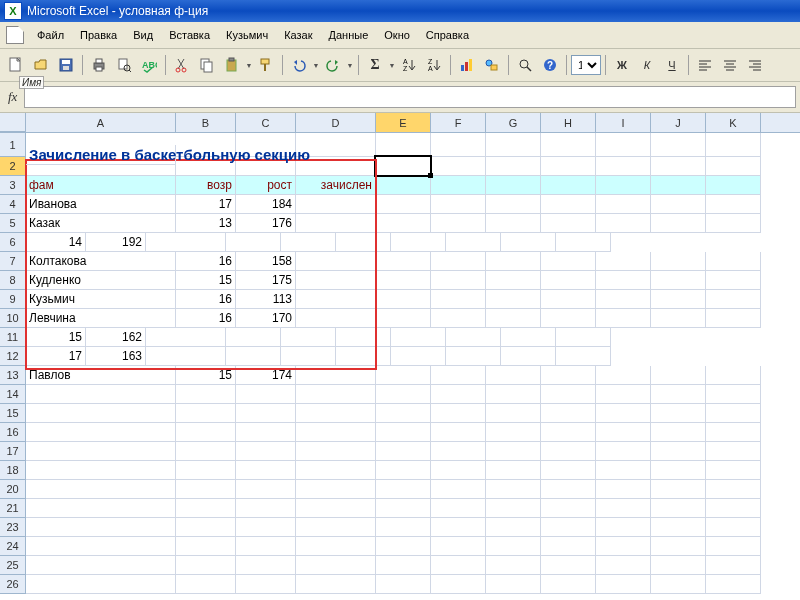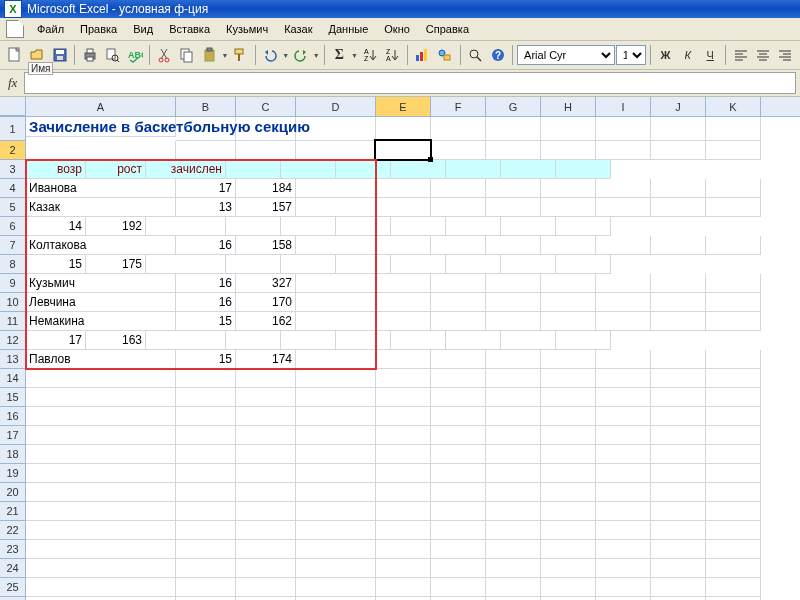--- a/index.html
+++ b/index.html
@@ -186,23 +186,20 @@
           <line x1="10" y1="10" x2="14" y2="14" stroke="#333" stroke-width="1.5"></line>
         </svg>
       </div>
     <div class="tb-btn">
         <svg width="16" height="16">
           <circle cx="8" cy="8" r="6" fill="#36c"></circle>
           <text x="5" y="12" font-size="10" fill="#fff" font-weight="bold">?</text>
         </svg>
       </div>
     <div class="tb-sep"></div>
-    <select class="font-select font-name">
-      <option>Arial Cyr</option>
-    </select>
     <select class="font-select font-size">
       <option>10</option>
     </select>
     <div class="tb-sep"></div>
     <div class="tb-btn" style="font-weight:bold;">Ж</div>
     <div class="tb-btn" style="font-style:italic;">К</div>
     <div class="tb-btn" style="text-decoration:underline;">Ч</div>
     <div class="tb-sep"></div>
     <div class="tb-btn">
         <svg width="16" height="16">
@@ -215,21 +212,21 @@
         </svg>
       </div>
     <div class="tb-btn">
         <svg width="16" height="16">
           <path d="M2 4h12M6 7h8M2 10h12M6 13h8" stroke="#333"></path>
         </svg>
       </div>
   </div>
 
   <div class="fmt-row" style="position:relative;">
-    <div class="namebox-lbl" style="left:28px;">Имя</div>
+    <div class="namebox-lbl" style="left:19px;font-style:italic;">Имя</div>
     <div class="fx-label">fx</div>
     <input class="formula-input" value="" style="">
   </div>
 
   <div class="grid-area" id="grid">
 
   <div class="col-headers">
         <div class="corner"></div>
         <div class="col-h" style="width: 150px;">A</div>
         <div class="col-h" style="width: 60px;">B</div>
@@ -239,21 +236,21 @@
         <div class="col-h" style="width: 55px;">F</div>
         <div class="col-h" style="width: 55px;">G</div>
         <div class="col-h" style="width: 55px;">H</div>
         <div class="col-h" style="width: 55px;">I</div>
         <div class="col-h" style="width: 55px;">J</div>
         <div class="col-h" style="width: 55px;">K</div>
       </div>
       <div class="rows">
         <div class="row" style="height: 24px;">
           <div class="row-h" style="height: 24px;">1</div>
-          <div class="cell title-cell" style="width: 150px; height: 20px; overflow: visible; z-index: 1;">Зачисление в баскетбольную секцию</div>
+          <div class="cell title-cell" style="width: 150px; height: 20px; overflow: visible; z-index: 1; margin-top: 12px;">Зачисление в баскетбольную секцию</div>
           <div class="cell" style="width: 60px; height: 24px;"></div>
           <div class="cell" style="width: 60px; height: 24px;"></div>
           <div class="cell" style="width: 80px; height: 24px;"></div>
           <div class="cell" style="width: 55px; height: 24px;"></div>
           <div class="cell" style="width: 55px; height: 24px;"></div>
           <div class="cell" style="width: 55px; height: 24px;"></div>
           <div class="cell" style="width: 55px; height: 24px;"></div>
           <div class="cell" style="width: 55px; height: 24px;"></div>
           <div class="cell" style="width: 55px; height: 24px;"></div>
           <div class="cell" style="width: 55px; height: 24px;"></div>
@@ -267,20 +264,21 @@
           <div class="cell sel-cell" style="width: 55px;"></div>
           <div class="cell" style="width: 55px;"></div>
           <div class="cell" style="width: 55px;"></div>
           <div class="cell" style="width: 55px;"></div>
           <div class="cell" style="width: 55px;"></div>
           <div class="cell" style="width: 55px;"></div>
           <div class="cell" style="width: 55px;"></div>
         </div>
         <div class="row header-row">
           <div class="row-h">3</div>
+          <div class="cell" style="width: 150px;">фам</div>
           <div class="cell" style="width: 60px; justify-content: flex-end;">возр</div>
           <div class="cell" style="width: 60px; justify-content: flex-end;">рост</div>
           <div class="cell" style="width: 80px; justify-content: flex-end;">зачислен</div>
           <div class="cell" style="width: 55px;"></div>
           <div class="cell" style="width: 55px;"></div>
           <div class="cell" style="width: 55px;"></div>
           <div class="cell" style="width: 55px;"></div>
           <div class="cell" style="width: 55px;"></div>
           <div class="cell" style="width: 55px;"></div>
           <div class="cell" style="width: 55px;"></div>
@@ -296,21 +294,21 @@
           <div class="cell" style="width: 55px;"></div>
           <div class="cell" style="width: 55px;"></div>
           <div class="cell" style="width: 55px;"></div>
           <div class="cell" style="width: 55px;"></div>
           <div class="cell" style="width: 55px;"></div>
         </div>
         <div class="row">
           <div class="row-h">5</div>
           <div class="cell" style="width: 150px;">Казак</div>
           <div class="cell num" style="width: 60px;">13</div>
-          <div class="cell num" style="width: 60px;">157</div>
+          <div class="cell num" style="width: 60px;">176</div>
           <div class="cell" style="width: 80px;"></div>
           <div class="cell" style="width: 55px;"></div>
           <div class="cell" style="width: 55px;"></div>
           <div class="cell" style="width: 55px;"></div>
           <div class="cell" style="width: 55px;"></div>
           <div class="cell" style="width: 55px;"></div>
           <div class="cell" style="width: 55px;"></div>
           <div class="cell" style="width: 55px;"></div>
         </div>
         <div class="row">
@@ -335,36 +333,37 @@
           <div class="cell" style="width: 55px;"></div>
           <div class="cell" style="width: 55px;"></div>
           <div class="cell" style="width: 55px;"></div>
           <div class="cell" style="width: 55px;"></div>
           <div class="cell" style="width: 55px;"></div>
           <div class="cell" style="width: 55px;"></div>
           <div class="cell" style="width: 55px;"></div>
         </div>
         <div class="row">
           <div class="row-h">8</div>
+          <div class="cell" style="width: 150px;">Кудленко</div>
           <div class="cell num" style="width: 60px;">15</div>
           <div class="cell num" style="width: 60px;">175</div>
           <div class="cell" style="width: 80px;"></div>
           <div class="cell" style="width: 55px;"></div>
           <div class="cell" style="width: 55px;"></div>
           <div class="cell" style="width: 55px;"></div>
           <div class="cell" style="width: 55px;"></div>
           <div class="cell" style="width: 55px;"></div>
           <div class="cell" style="width: 55px;"></div>
           <div class="cell" style="width: 55px;"></div>
         </div>
         <div class="row">
           <div class="row-h">9</div>
           <div class="cell" style="width: 150px;">Кузьмич</div>
           <div class="cell num" style="width: 60px;">16</div>
-          <div class="cell num" style="width: 60px;">327</div>
+          <div class="cell num" style="width: 60px;">113</div>
           <div class="cell" style="width: 80px;"></div>
           <div class="cell" style="width: 55px;"></div>
           <div class="cell" style="width: 55px;"></div>
           <div class="cell" style="width: 55px;"></div>
           <div class="cell" style="width: 55px;"></div>
           <div class="cell" style="width: 55px;"></div>
           <div class="cell" style="width: 55px;"></div>
           <div class="cell" style="width: 55px;"></div>
         </div>
         <div class="row">
@@ -376,21 +375,20 @@
           <div class="cell" style="width: 55px;"></div>
           <div class="cell" style="width: 55px;"></div>
           <div class="cell" style="width: 55px;"></div>
           <div class="cell" style="width: 55px;"></div>
           <div class="cell" style="width: 55px;"></div>
           <div class="cell" style="width: 55px;"></div>
           <div class="cell" style="width: 55px;"></div>
         </div>
         <div class="row">
           <div class="row-h">11</div>
-          <div class="cell" style="width: 150px;">Немакина</div>
           <div class="cell num" style="width: 60px;">15</div>
           <div class="cell num" style="width: 60px;">162</div>
           <div class="cell" style="width: 80px;"></div>
           <div class="cell" style="width: 55px;"></div>
           <div class="cell" style="width: 55px;"></div>
           <div class="cell" style="width: 55px;"></div>
           <div class="cell" style="width: 55px;"></div>
           <div class="cell" style="width: 55px;"></div>
           <div class="cell" style="width: 55px;"></div>
           <div class="cell" style="width: 55px;"></div>
@@ -486,63 +484,35 @@
           <div class="cell" style="width: 80px;"></div>
           <div class="cell" style="width: 55px;"></div>
           <div class="cell" style="width: 55px;"></div>
           <div class="cell" style="width: 55px;"></div>
           <div class="cell" style="width: 55px;"></div>
           <div class="cell" style="width: 55px;"></div>
           <div class="cell" style="width: 55px;"></div>
           <div class="cell" style="width: 55px;"></div>
         </div>
         <div class="row">
-          <div class="row-h">19</div>
-          <div class="cell" style="width: 150px;"></div>
-          <div class="cell" style="width: 60px;"></div>
-          <div class="cell" style="width: 60px;"></div>
-          <div class="cell" style="width: 80px;"></div>
-          <div class="cell" style="width: 55px;"></div>
-          <div class="cell" style="width: 55px;"></div>
-          <div class="cell" style="width: 55px;"></div>
-          <div class="cell" style="width: 55px;"></div>
-          <div class="cell" style="width: 55px;"></div>
-          <div class="cell" style="width: 55px;"></div>
-          <div class="cell" style="width: 55px;"></div>
-        </div>
-        <div class="row">
           <div class="row-h">20</div>
           <div class="cell" style="width: 150px;"></div>
           <div class="cell" style="width: 60px;"></div>
           <div class="cell" style="width: 60px;"></div>
           <div class="cell" style="width: 80px;"></div>
           <div class="cell" style="width: 55px;"></div>
           <div class="cell" style="width: 55px;"></div>
           <div class="cell" style="width: 55px;"></div>
           <div class="cell" style="width: 55px;"></div>
           <div class="cell" style="width: 55px;"></div>
           <div class="cell" style="width: 55px;"></div>
           <div class="cell" style="width: 55px;"></div>
         </div>
         <div class="row">
           <div class="row-h">21</div>
-          <div class="cell" style="width: 150px;"></div>
-          <div class="cell" style="width: 60px;"></div>
-          <div class="cell" style="width: 60px;"></div>
-          <div class="cell" style="width: 80px;"></div>
-          <div class="cell" style="width: 55px;"></div>
-          <div class="cell" style="width: 55px;"></div>
-          <div class="cell" style="width: 55px;"></div>
-          <div class="cell" style="width: 55px;"></div>
-          <div class="cell" style="width: 55px;"></div>
-          <div class="cell" style="width: 55px;"></div>
-          <div class="cell" style="width: 55px;"></div>
-        </div>
-        <div class="row">
-          <div class="row-h">22</div>
           <div class="cell" style="width: 150px;"></div>
           <div class="cell" style="width: 60px;"></div>
           <div class="cell" style="width: 60px;"></div>
           <div class="cell" style="width: 80px;"></div>
           <div class="cell" style="width: 55px;"></div>
           <div class="cell" style="width: 55px;"></div>
           <div class="cell" style="width: 55px;"></div>
           <div class="cell" style="width: 55px;"></div>
           <div class="cell" style="width: 55px;"></div>
           <div class="cell" style="width: 55px;"></div>

